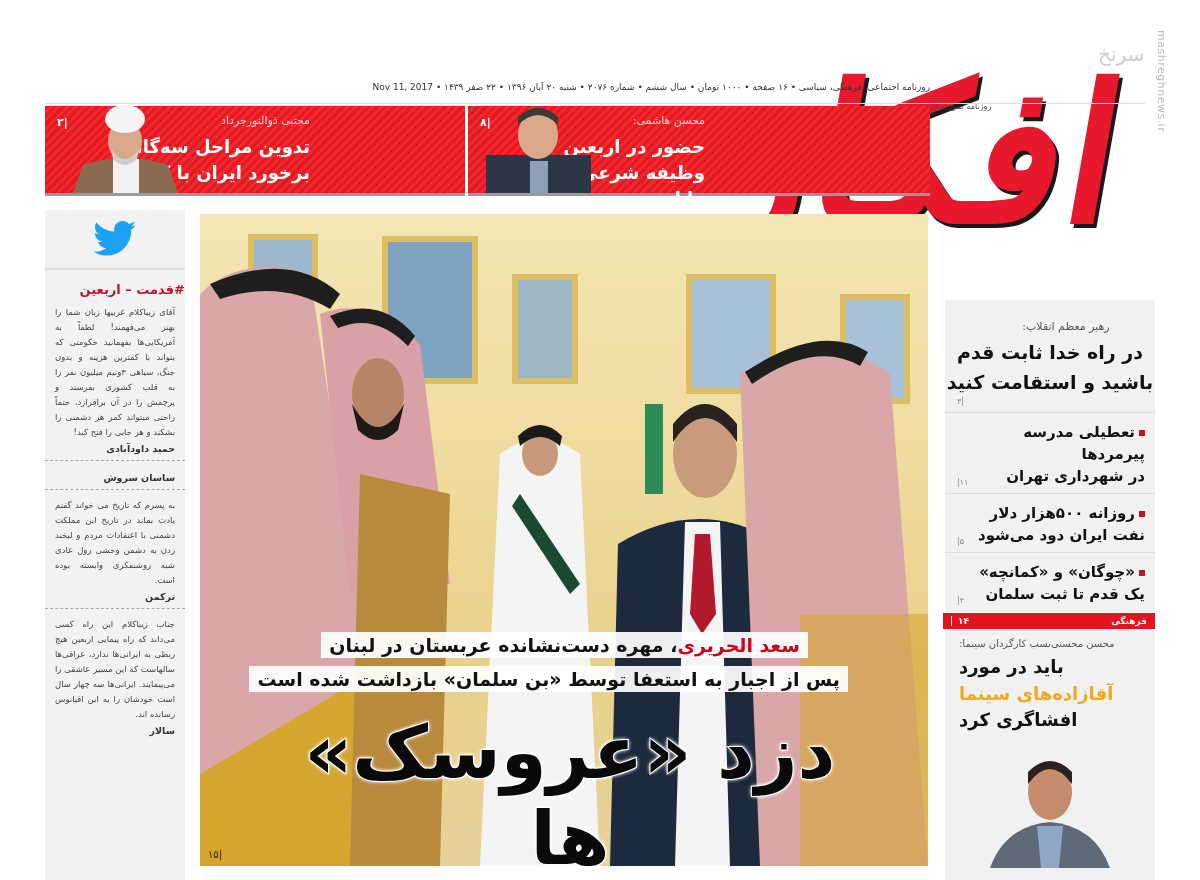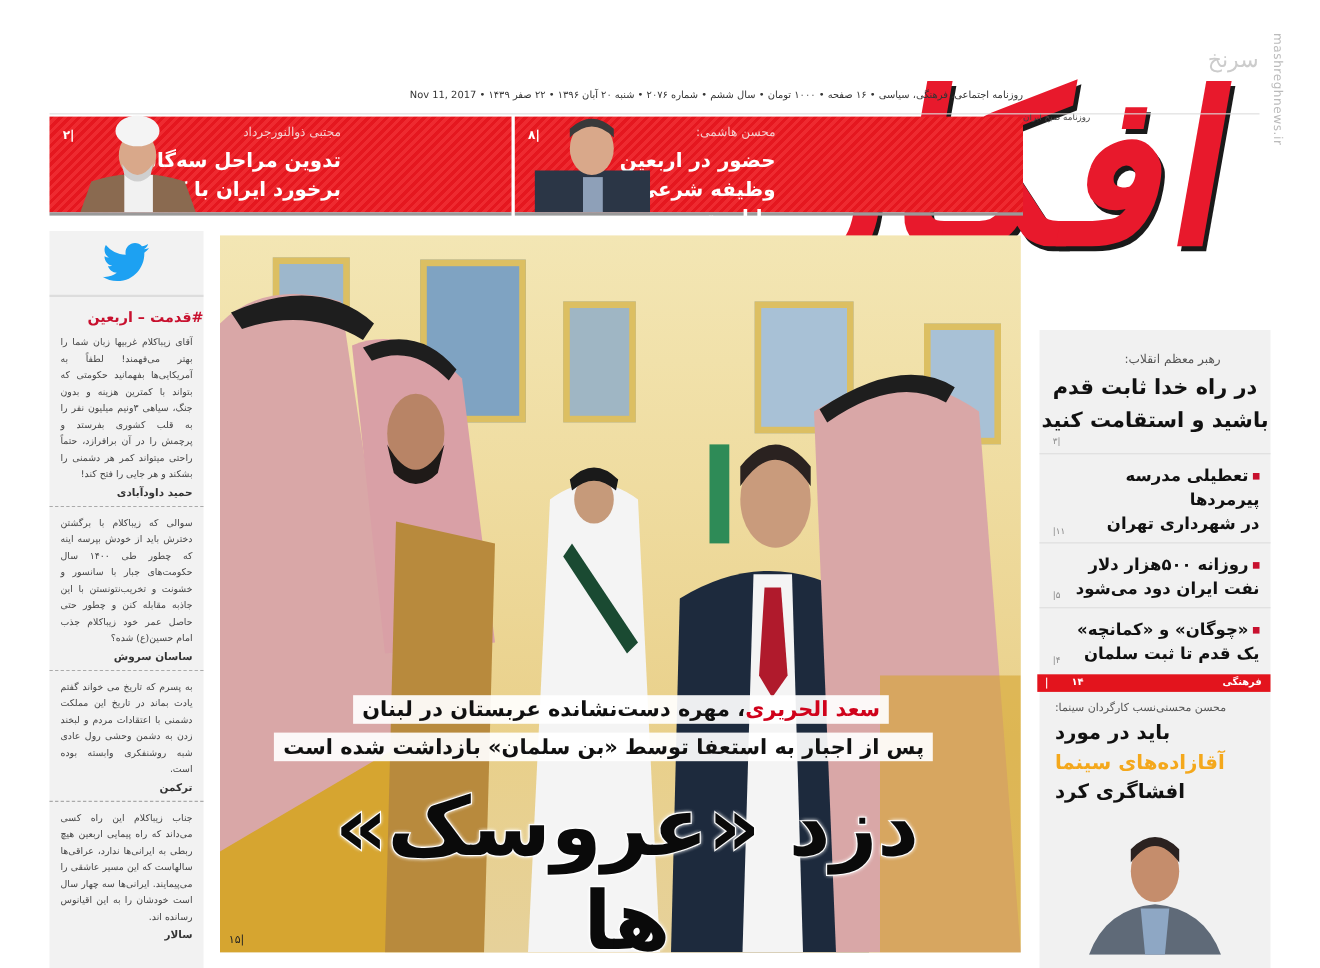--- a/index.html
+++ b/index.html
@@ -109,21 +109,21 @@
   }
   .item .h { font-size: 15px; line-height: 22px; font-weight: bold; }
   .item .bullet { display: inline-block; width: 6px; height: 6px; background: #c8102e; margin-left: 4px; vertical-align: middle; }
   .item .pg { position: absolute; left: 12px; bottom: 6px; font-size: 8px; color: #888; }
   .lead-pg { font-size: 8px; color: #888; padding: 0 12px 6px; text-align: left; }
 
   .section-bar {
     position: absolute; left: 943px; top: 613px; width: 212px; height: 16px; background: #e3141d;
     display: flex; justify-content: space-between; align-items: center; padding: 0 8px; color: #fff; font-size: 9px; font-weight: bold;
   }
-  .section-bar .sep { border-left: 1px solid #fff; padding-left: 22px; }
+  .section-bar .sep { border-left: 1px solid #fff; padding-left: 6px; }
   .culture { position: absolute; left: 959px; top: 638px; width: 210px; text-align: left; direction: rtl; }
   .culture .k { font-size: 10px; color: #555; }
   .culture .h1 { font-size: 18px; font-weight: bold; line-height: 28px; margin-top: 4px; }
   .culture .h2 { font-size: 18px; font-weight: bold; line-height: 26px; color: #f4a81c; }
   .culture .h3 { font-size: 18px; font-weight: bold; line-height: 26px; }
   .culture-portrait { position: absolute; left: 985px; top: 748px; width: 130px; height: 120px; }
 </style>
 </head>
 <body>
 
@@ -172,21 +172,20 @@
   <div class="twitter-box">
     <svg width="44" height="36" viewBox="0 0 24 20">
       <path fill="#1da1f2" d="M23.6 2.3c-.9.4-1.8.6-2.8.8 1-.6 1.8-1.5 2.1-2.7-.9.6-2 1-3.1 1.2C18.9.6 17.6 0 16.3 0c-2.7 0-4.8 2.2-4.8 4.8 0 .4 0 .8.1 1.1C7.5 5.7 4 3.8 1.6.9c-.4.7-.7 1.6-.7 2.4 0 1.7.9 3.2 2.2 4-.8 0-1.5-.2-2.2-.6v.1c0 2.3 1.7 4.3 3.9 4.7-.4.1-.8.2-1.3.2-.3 0-.6 0-.9-.1.6 1.9 2.4 3.3 4.5 3.4-1.7 1.3-3.7 2.1-6 2.1-.4 0-.8 0-1.2-.1 2.1 1.4 4.7 2.2 7.4 2.2 8.9 0 13.7-7.4 13.7-13.7v-.6c1-.7 1.8-1.5 2.4-2.5z"></path>
     </svg>
   </div>
   <div class="hashtag">#قدمت – اربعین</div>
 
   <div class="tweet-body">آقای زیباکلام غربیها زبان شما را بهتر می‌فهمند! لطفاً به آمریکایی‌ها بفهمانید حکومتی که بتواند با کمترین هزینه و بدون جنگ، سیاهی ۳ونیم میلیون نفر را به قلب کشوری بفرستد و پرچمش را در آن برافرازد، حتماً راحتی میتواند کمر هر دشمنی را بشکند و هر جایی را فتح کند!</div>
   <div class="tweet-author">حمید داودآبادی</div>
 
-  <div class="tweet-body">سوالی که زیباکلام با برگشتن دخترش باید از خودش بپرسه اینه که چطور طی ۱۴۰۰ سال حکومت‌های جبار با سانسور و خشونت و تخریب‌نتونستن با این جاذبه مقابله کنن و چطور حتی حاصل عمر خود زیباکلام جذب امام حسین(ع) شده؟</div>
   <div class="tweet-author">ساسان سروش</div>
 
   <div class="tweet-body">به پسرم که تاریخ می خواند گفتم یادت بماند در تاریخ این مملکت دشمنی با اعتقادات مردم و لبخند زدن به دشمن وحشی رول عادی شبه روشنفکری وابسته بوده است.</div>
   <div class="tweet-author">ترکمن</div>
 
   <div class="tweet-body">جناب زیباکلام این راه کسی می‌داند که راه پیمایی اربعین هیچ ربطی به ایرانی‌ها ندارد، عراقی‌ها سالهاست که این مسیر عاشقی را می‌پیمایند. ایرانی‌ها سه چهار سال است خودشان را به این اقیانوس رسانده اند.</div>
   <div class="tweet-author" style="border-bottom:none">سالار</div>
 </div>
 
 <div class="main-photo">

